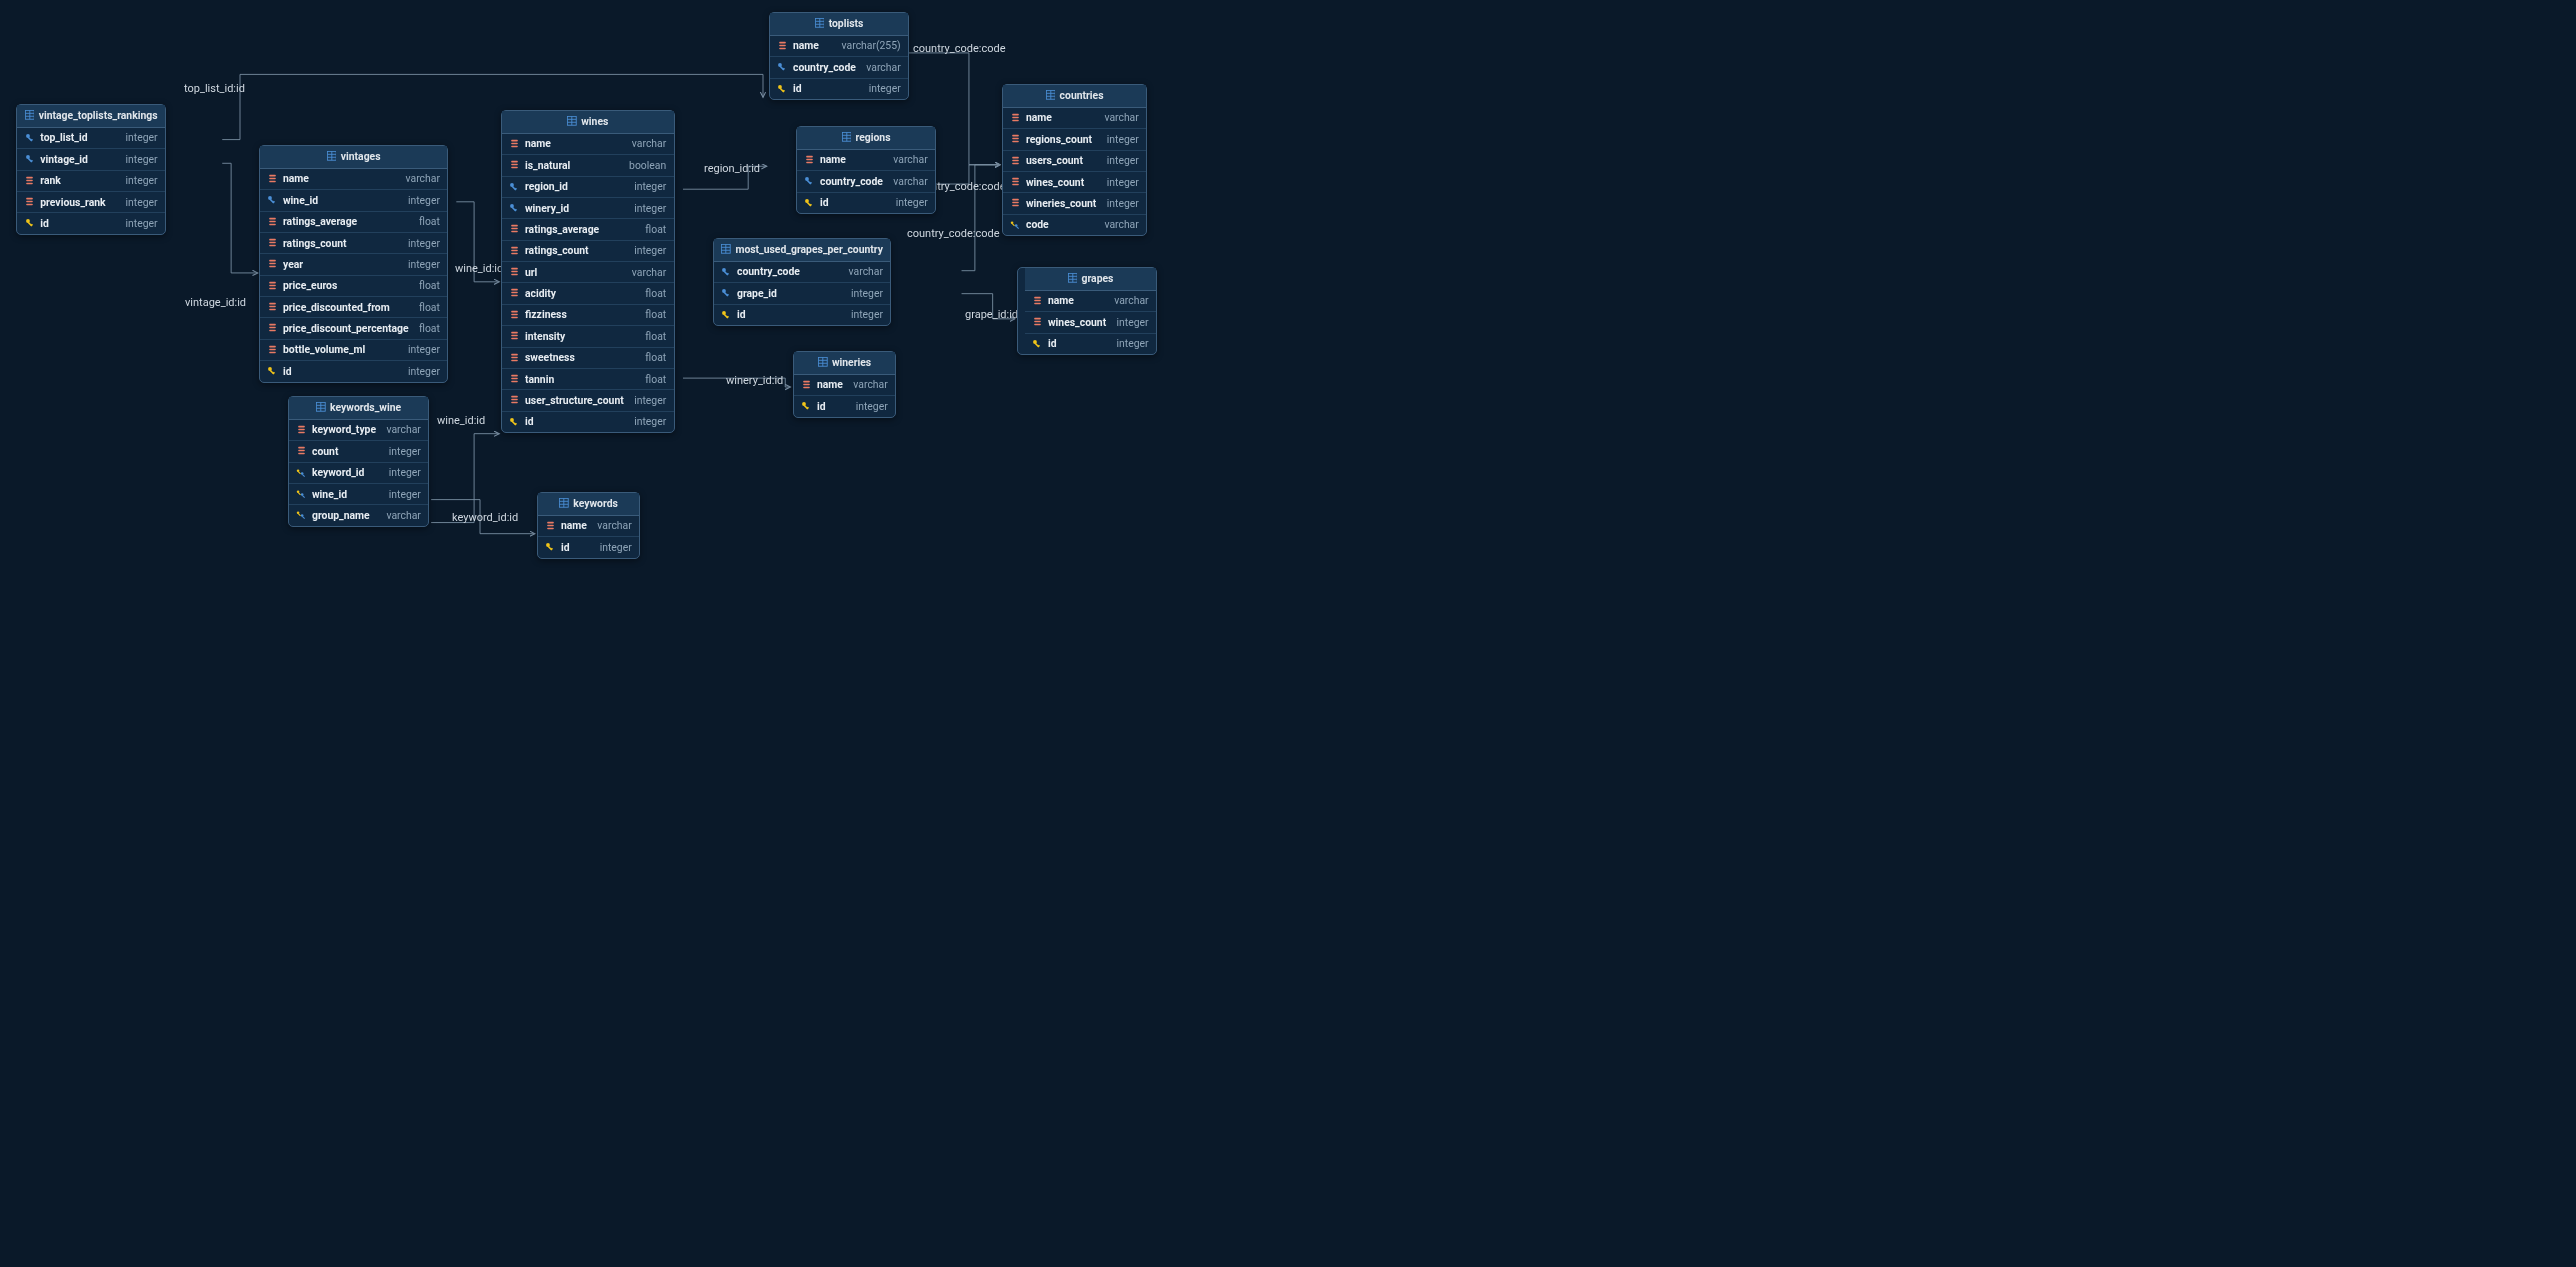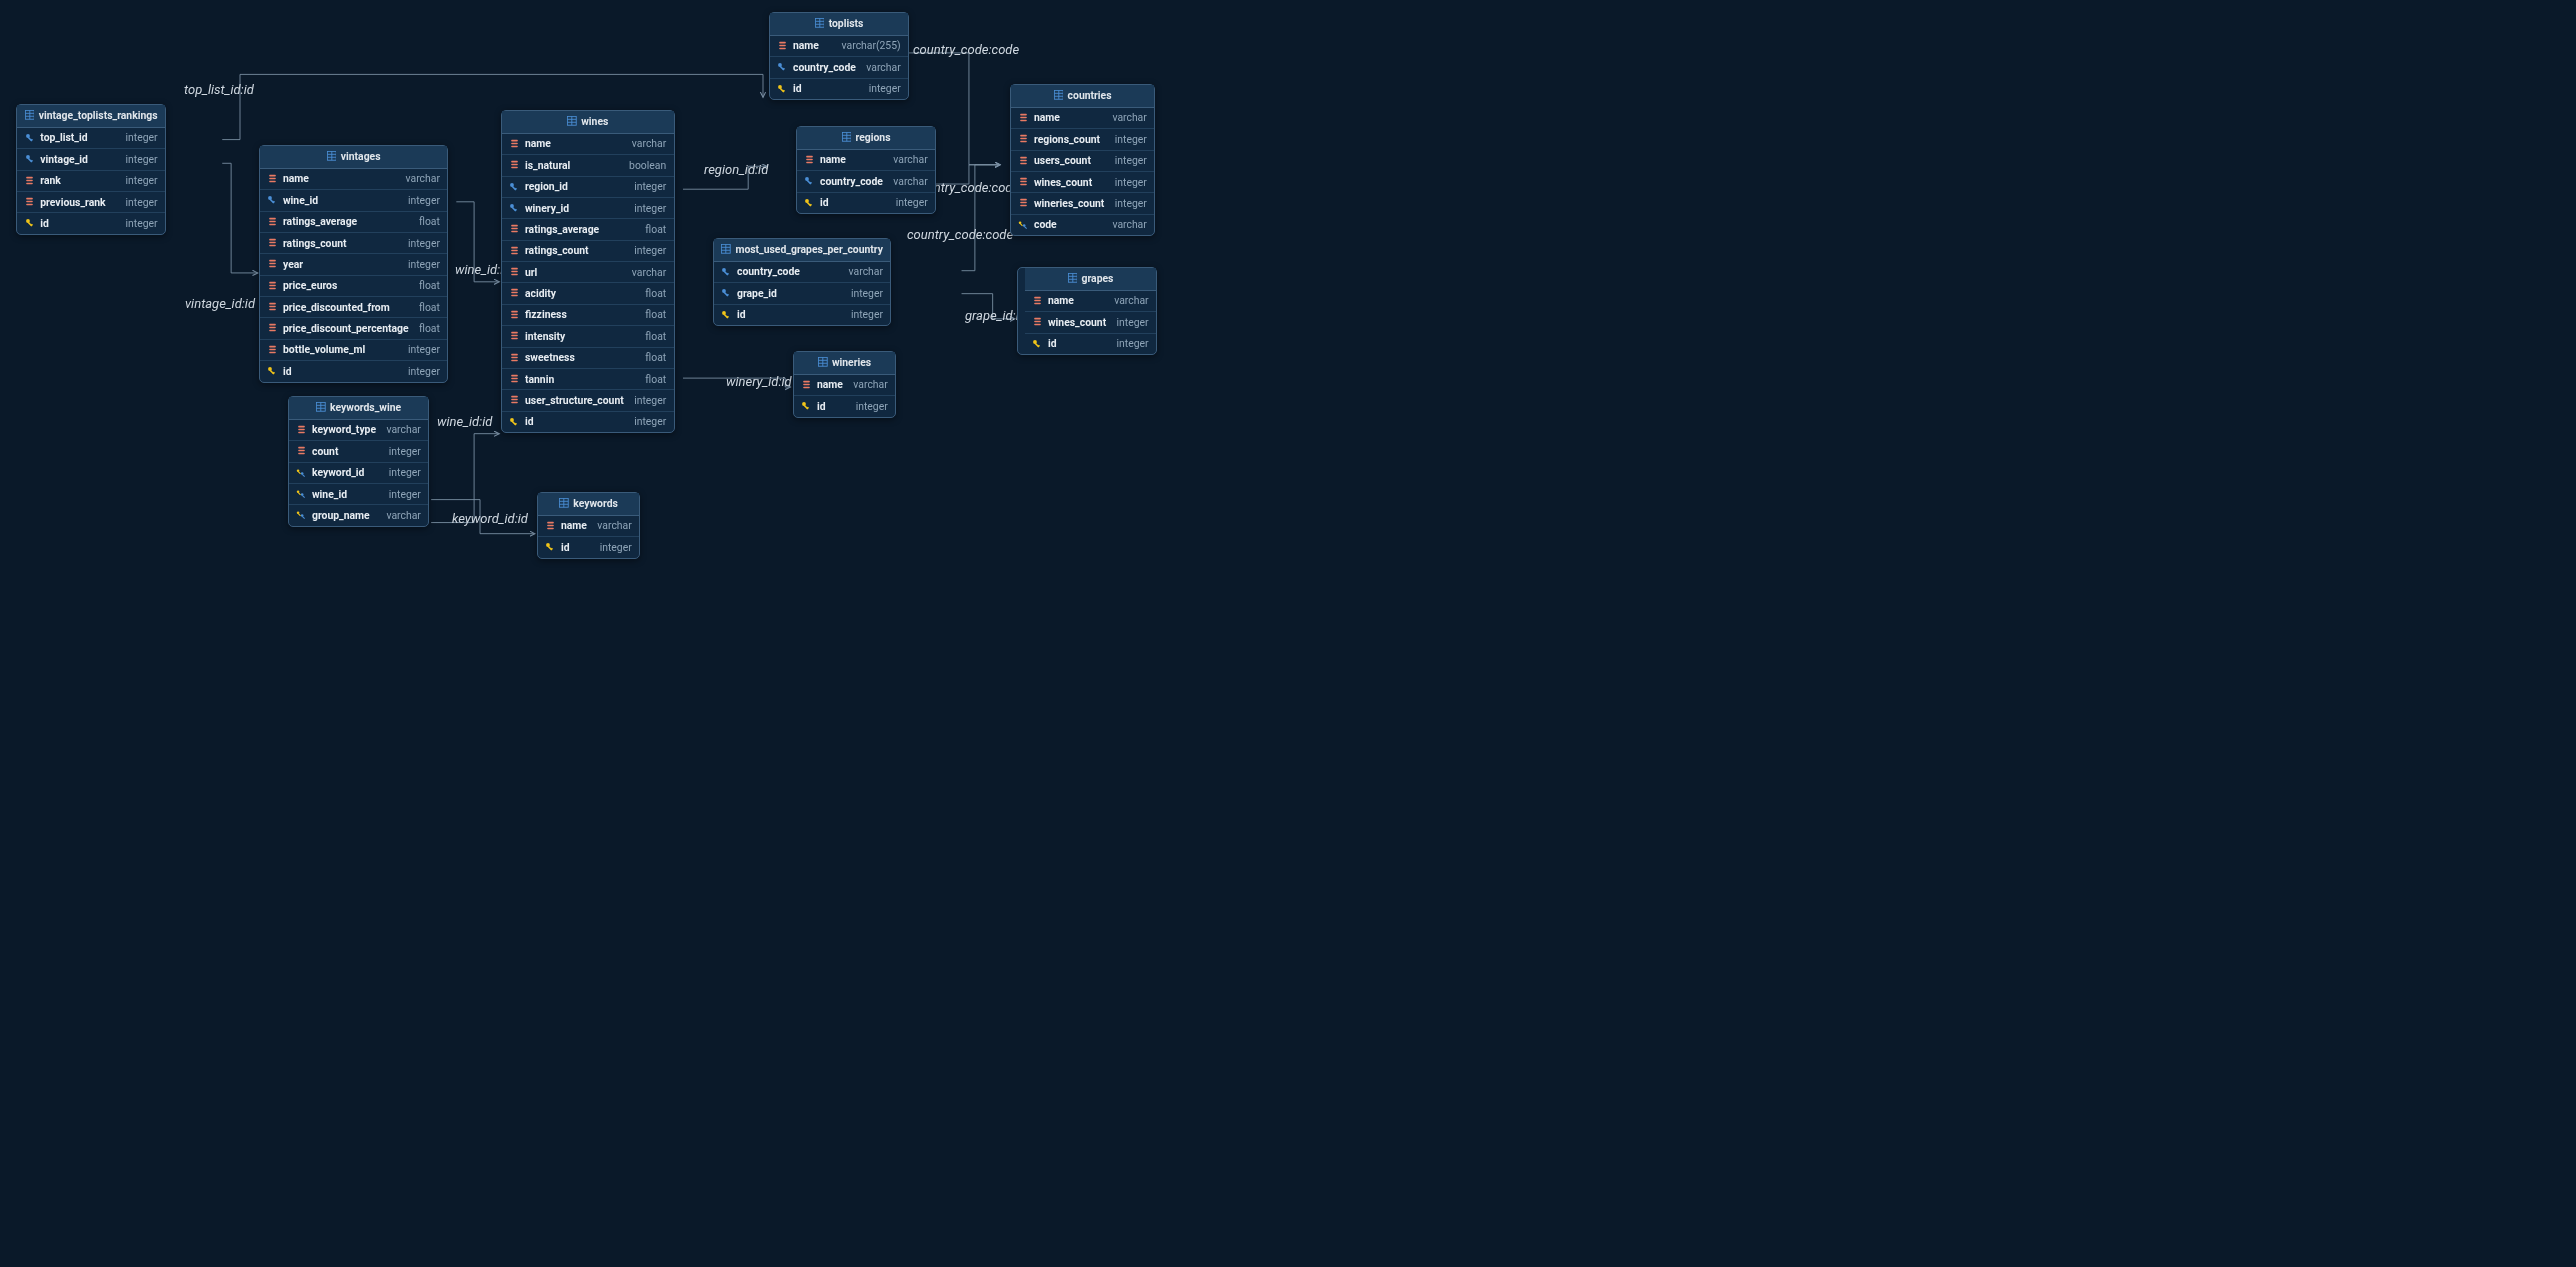--- a/index.html
+++ b/index.html
@@ -59,24 +59,23 @@
   .coltype { color: #8fa5b8; }
   .icon {
     display: inline-flex;
     width: 10.4px;
     height: 10.4px;
     align-items: center;
     justify-content: center;
   }
   .relation-label {
     position: absolute;
-    font-size: 13px;
+    font-size: 11px;
     color: #d0d8e0;
     white-space: nowrap;
-    font-style: italic;
   }
   svg.connectors {
     position: absolute;
     left: 0; top: 0;
     width: 1166px;
     height: 574px;
     pointer-events: none;
   }
   svg.connectors path {
     stroke: #7a8fa3;
@@ -883,21 +882,21 @@
                 <rect x="5" y="5" width="7" height="2.2" transform="rotate(45 5 5)"></rect>
                 <rect x="9.2" y="7.6" width="2.2" height="2.6" transform="rotate(45 9.2 7.6)"></rect>
               </g>
             </svg>
           </span>
           <span class="colname">id</span>
         </span>
         <span class="coltype">integer</span>
       </div>
     </div>
-  <div class="table" style="left:1002px; top:84px;margin-left:8px;">
+  <div class="table" style="left:1002px; top:84px;">
       <div class="table-header">
         <span class="grid-icon"><svg width="9.6" height="9.6" viewBox="0 0 13 13">
             <rect x="0.5" y="0.5" width="12" height="12" fill="none" stroke="#4b8fd6" stroke-width="1.2"></rect>
             <line x1="0.5" y1="4.5" x2="12.5" y2="4.5" stroke="#4b8fd6" stroke-width="1.2"></line>
             <line x1="0.5" y1="8.5" x2="12.5" y2="8.5" stroke="#4b8fd6" stroke-width="1.2"></line>
             <line x1="6.5" y1="0.5" x2="6.5" y2="12.5" stroke="#4b8fd6" stroke-width="1.2"></line>
           </svg></span>
         <span>countries</span>
       </div>
       <div class="row">

